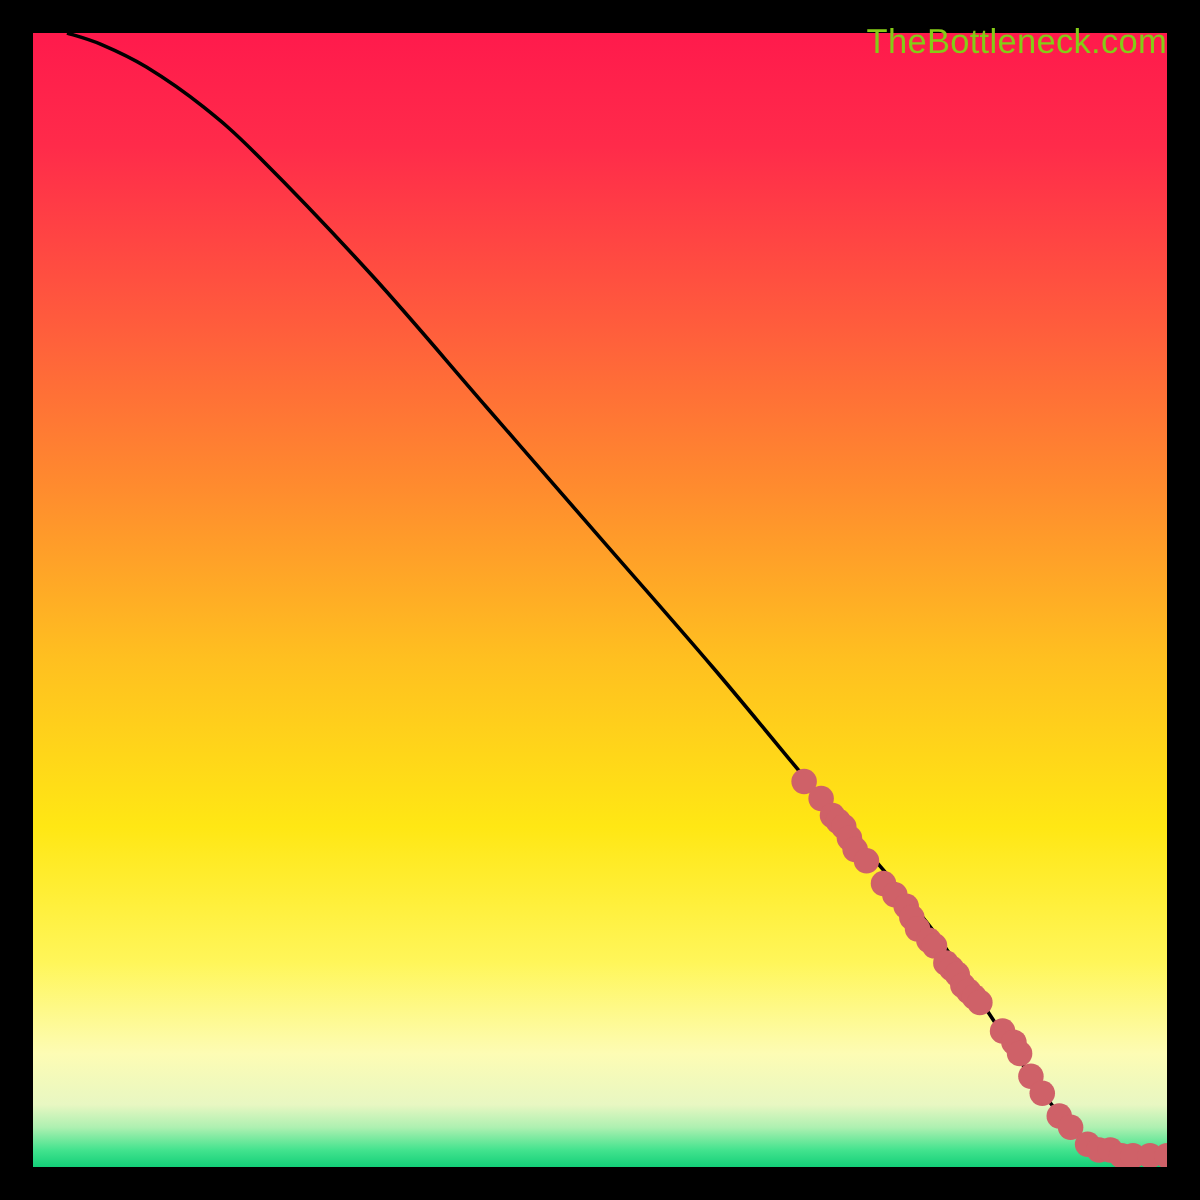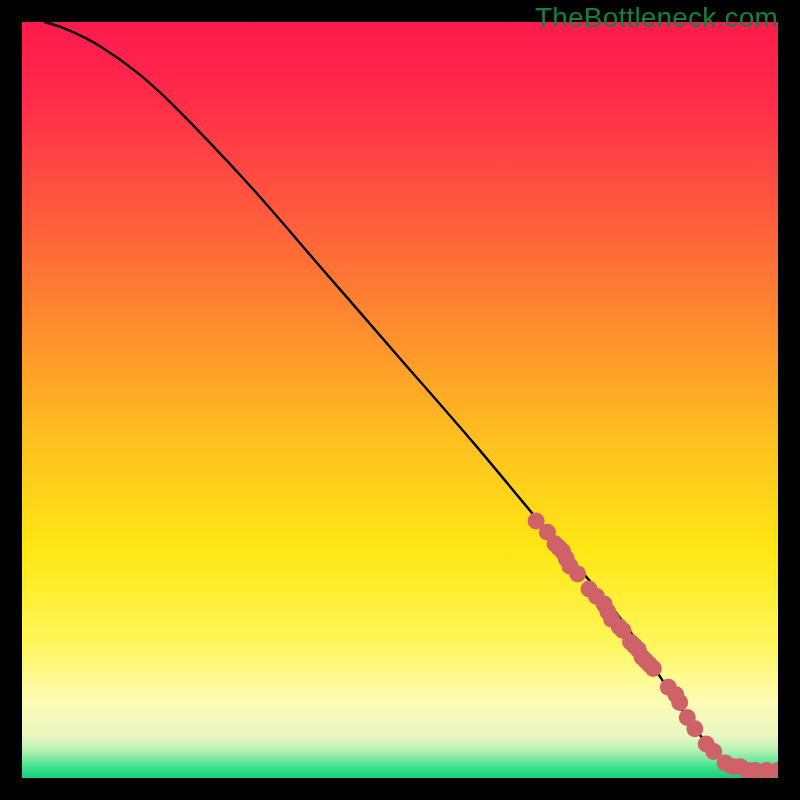--- a/index.html
+++ b/index.html
@@ -20,24 +20,24 @@
   .plot {
     position: absolute;
     left: 22px;
     top: 22px;
     width: 756px;
     height: 756px;
     overflow: hidden;
   }
   .attribution {
     position: absolute;
-    top: 2px;
+    top: 14px;
     right: 22px;
-    color: #15803d;
-    font-size: 28px;
+    color: #84cc16;
+    font-size: 23px;
     font-weight: 500;
     letter-spacing: 0.2px;
   }
 </style>
 </head>
 <body>
 
 <div class="stage">
 
   <div class="plot">

